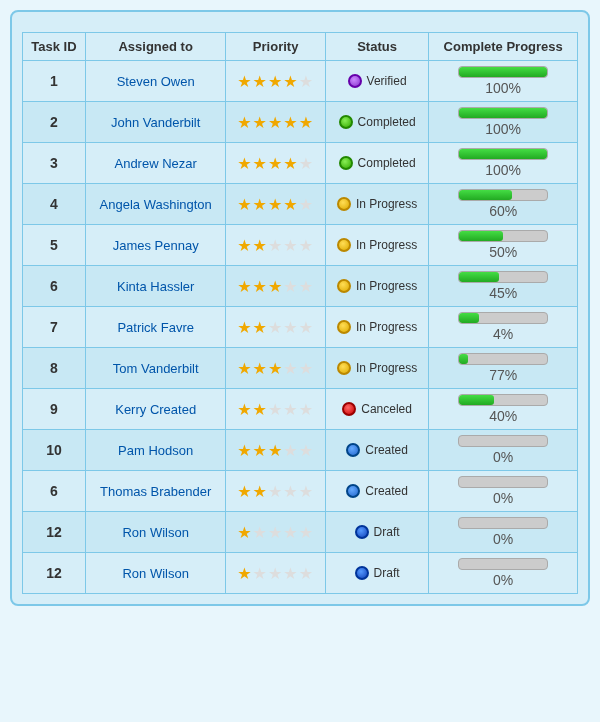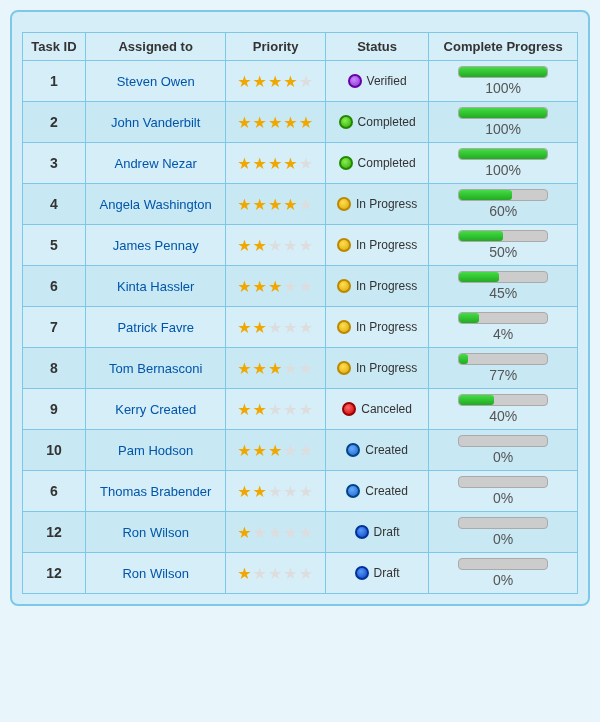--- a/index.html
+++ b/index.html
@@ -240,21 +240,21 @@
         <div class="progress-container">
           <div class="progress-bar-bg">
             <div class="progress-bar-fill" style="width:23%"></div>
           </div>
           <div class="progress-label">4%</div>
         </div>
       </td>
     </tr>
         <tr>
       <td><span class="task-id">8</span></td>
-      <td><span class="assigned-name">Tom Bernasconi</span></td>
+      <td><span class="assigned-name">Tom Vanderbilt</span></td>
       <td><span class="stars"><span class="star-full">★</span><span class="star-full">★</span><span class="star-full">★</span><span class="star-empty">★</span><span class="star-empty">★</span></span></td>
       <td>
         <div class="status-cell">
           <span class="status-dot dot-inprogress"></span>
           <span class="status-text">In Progress</span>
         </div>
       </td>
       <td>
         <div class="progress-container">
           <div class="progress-bar-bg">

